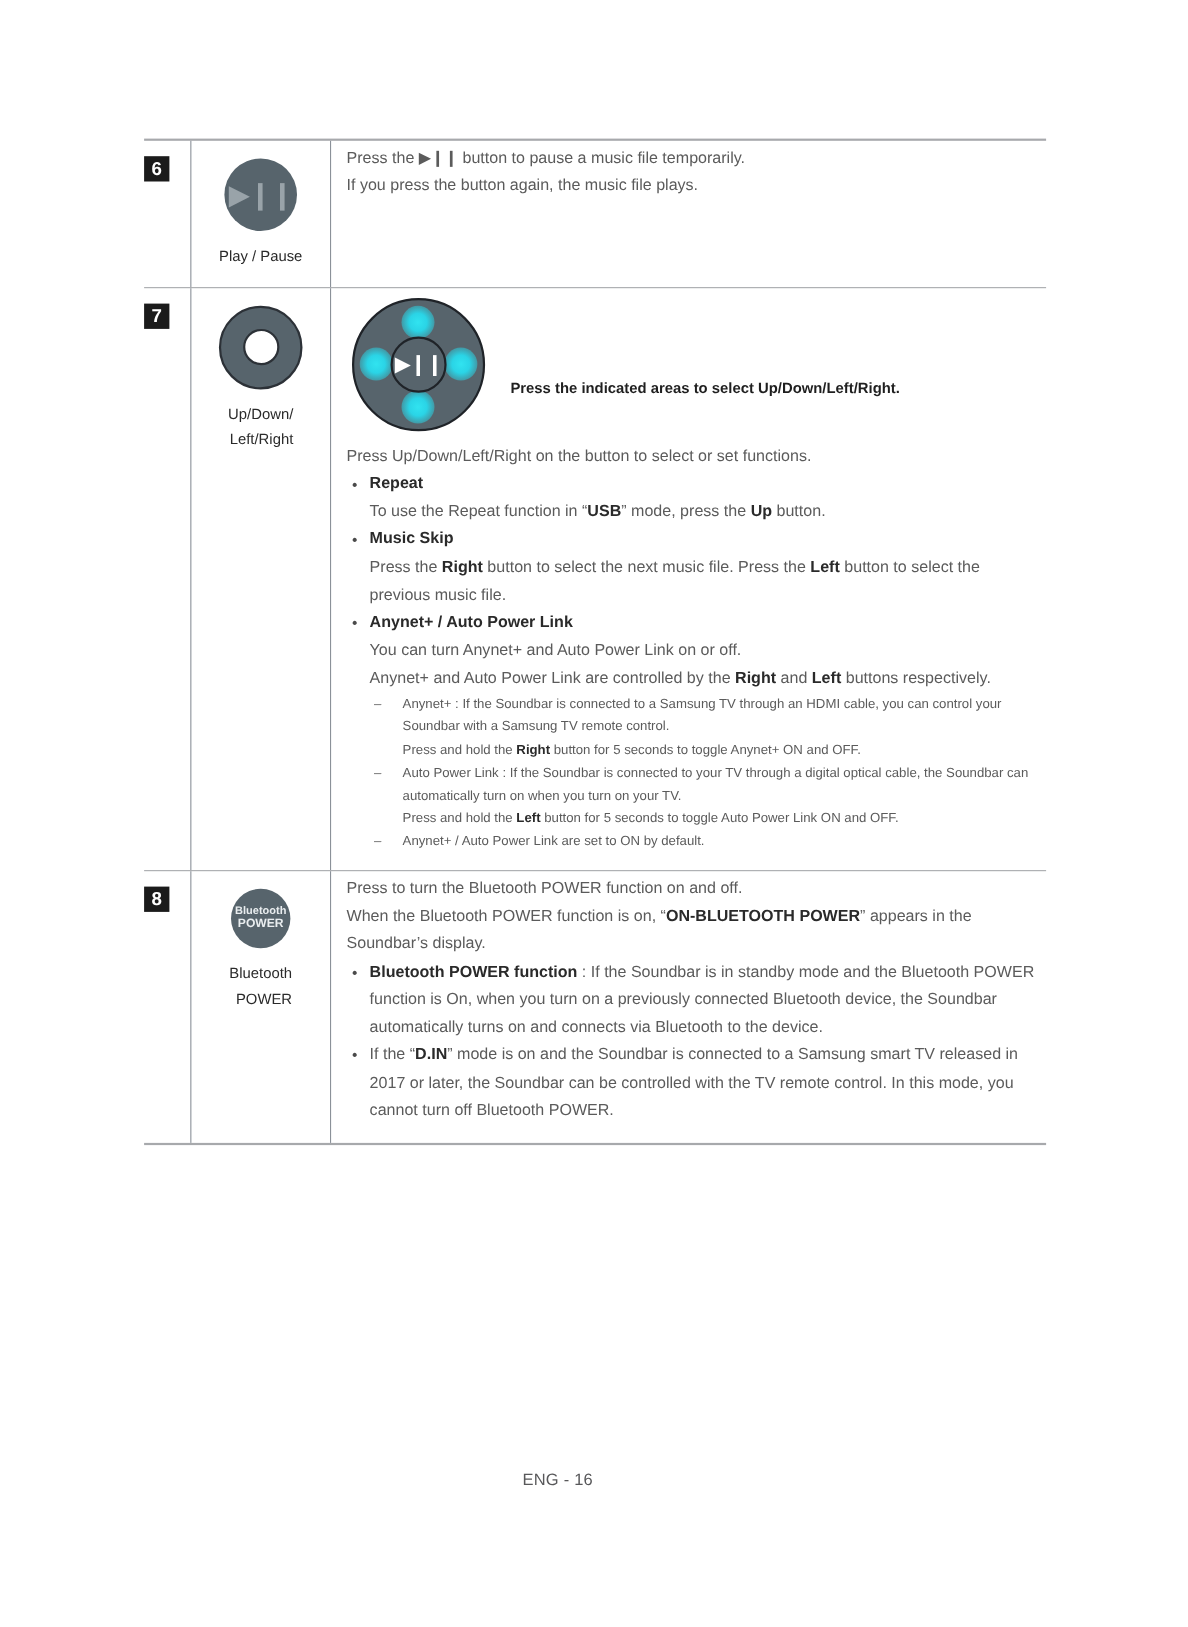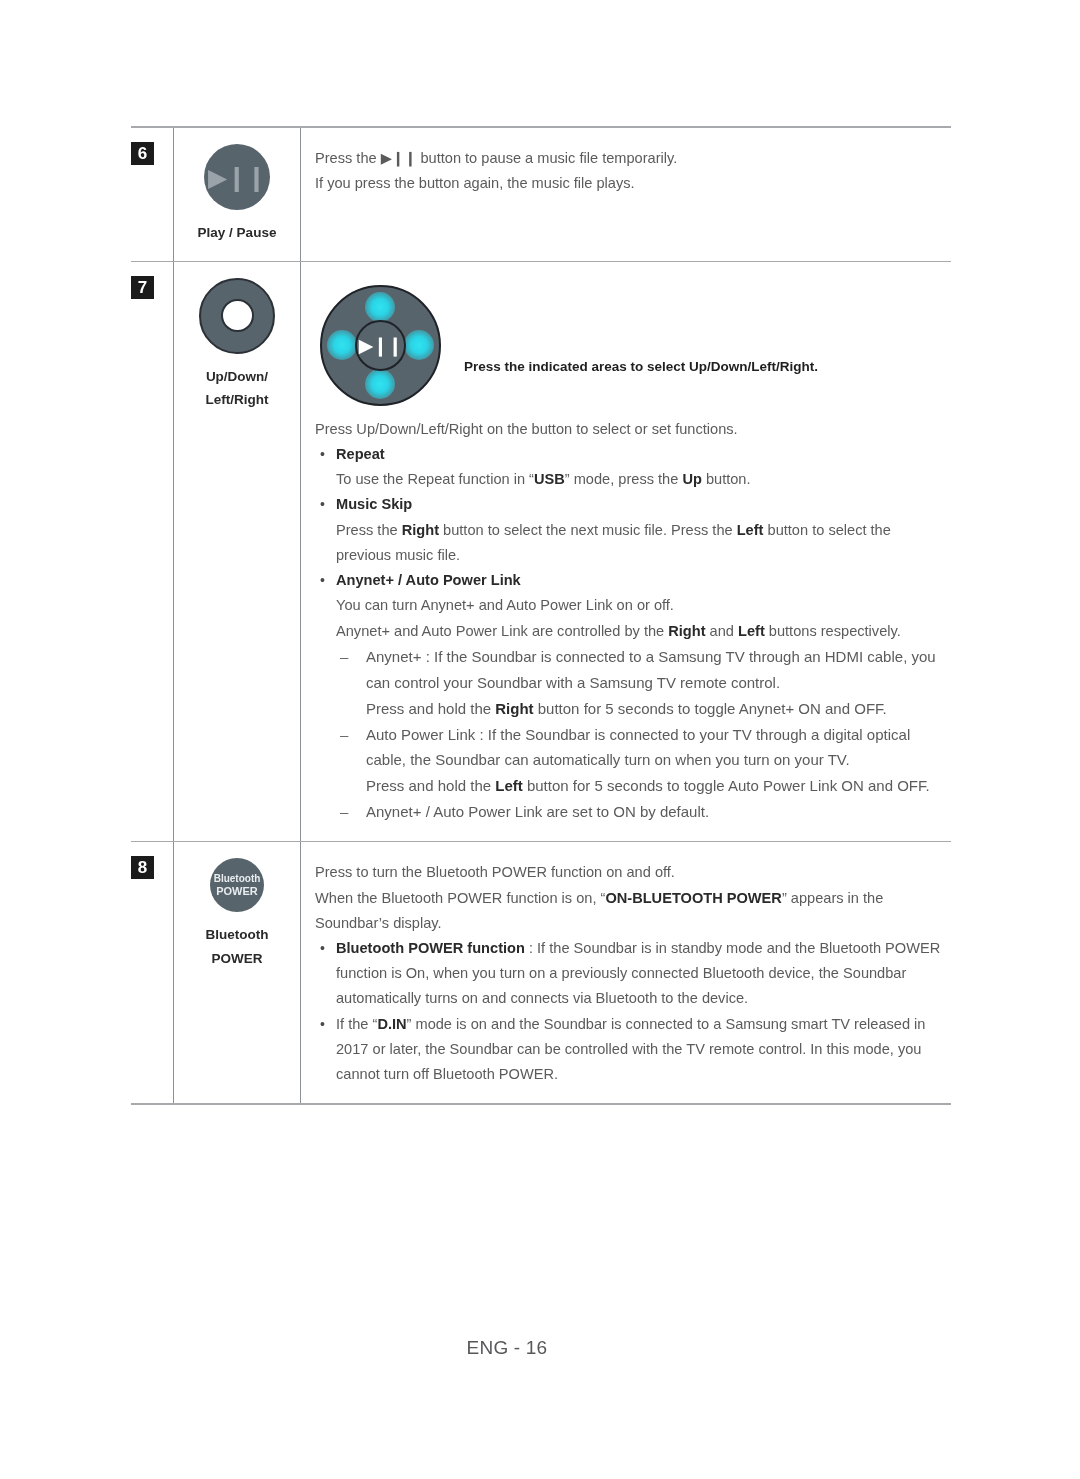--- a/index.html
+++ b/index.html
@@ -68,21 +68,21 @@
     border-left: 1px solid #8b9199;
     border-right: 1px solid #8b9199;
     padding: 16px 4px 16px 4px;
     display: flex;
     flex-direction: column;
     align-items: center;
   }
 
   .col-desc {
     flex: 1 1 auto;
-    padding: 18px 6px 16px 14px;
+    padding: 4px 6px 16px 14px;
   }
 
   
   .btn-circle {
     width: 66px;
     height: 66px;
     border-radius: 50%;
     background: #57646c;
     display: flex;
     align-items: center;
@@ -123,23 +123,23 @@
     align-items: center;
     justify-content: center;
     line-height: 1.15;
   }
   .bt-circle .bt-l1 { color: #e9edef; font-size: 10px; font-weight: bold; }
   .bt-circle .bt-l2 { color: #e9edef; font-size: 11px; font-weight: bold; }
 
   .icon-label {
     margin-top: 11px;
     font-size: 13.5px;
-    font-weight: bold;
+    font-weight: normal;
     color: #2a2a2a;
-    text-align: center;
+    text-align: right;
     line-height: 1.75;
   }
 
   
   .nav-block {
     display: flex;
     align-items: center;
     gap: 18px;
     margin-bottom: 6px;
   }
@@ -227,40 +227,40 @@
     font-size: 14.6px;
     line-height: 1.73;
     color: #5b5b5b;
   }
   ul.dashes {
     padding-left: 21px;
   }
   ul.dashes > li {
     position: relative;
     padding-left: 30px;
-    font-size: 15px;
+    font-size: 12px;
     line-height: 1.73;
     color: #5b5b5b;
   }
   ul.dashes > li::before {
     content: "\2013";
     position: absolute;
     left: 4px;
     top: 0;
     color: #6a6a6a;
   }
   .tight { margin: 0; }
 
   .footer {
     position: absolute;
     left: 0;
     top: 1337px;
     width: 1014px;
     text-align: center;
-    font-size: 19px;
+    font-size: 15px;
     color: #58585a;
     letter-spacing: 0.2px;
   }
 </style>
 </head>
 <body>
 
 <div class="page">
 
   <div class="spec-table">

